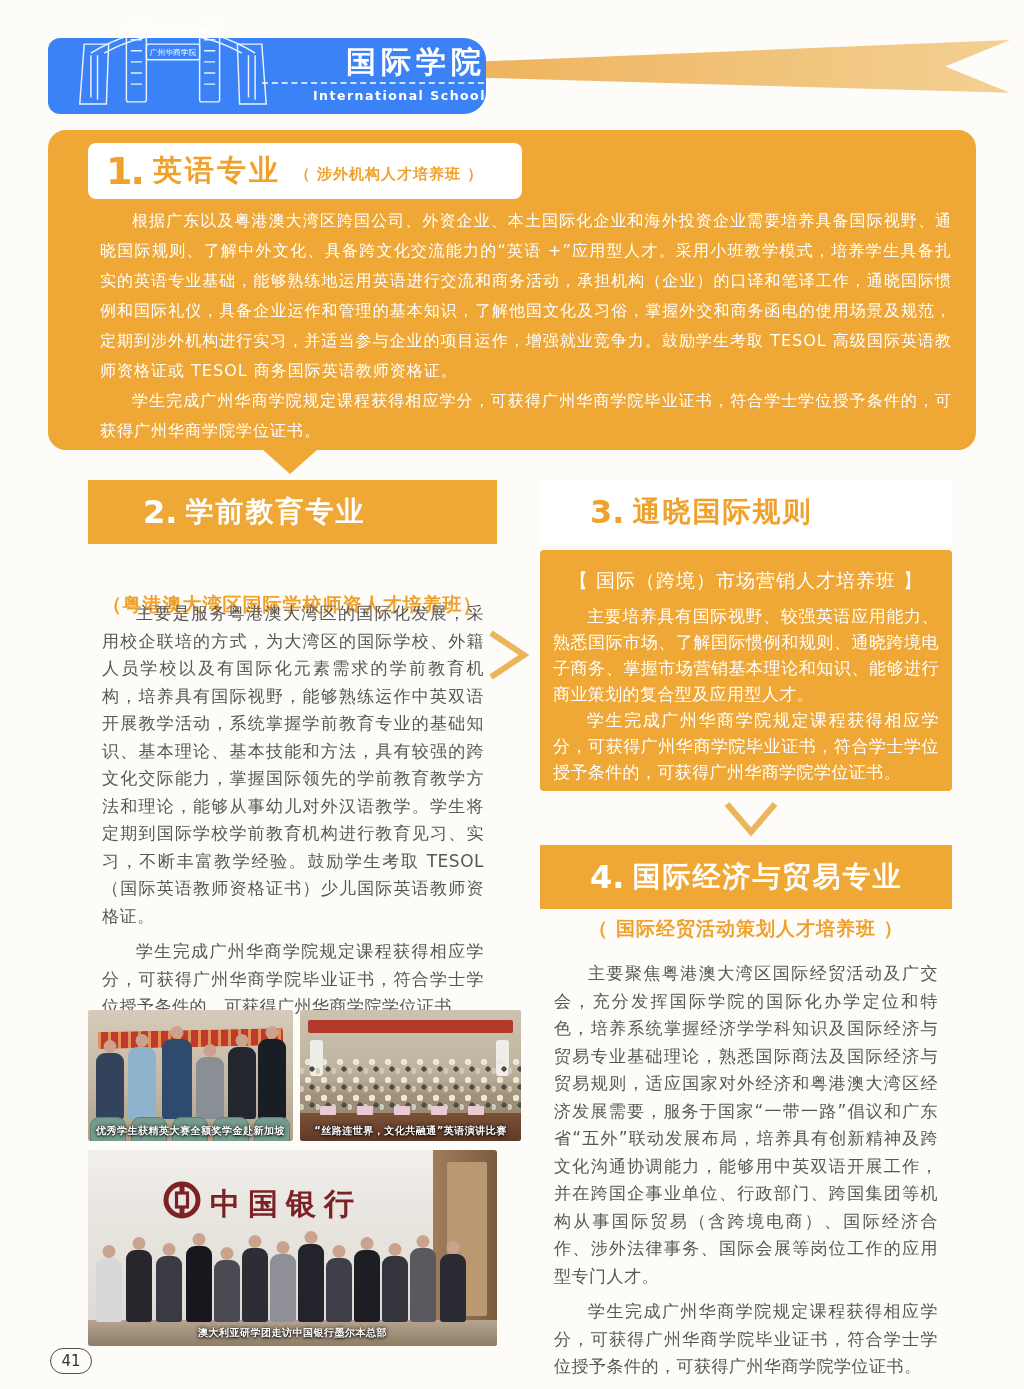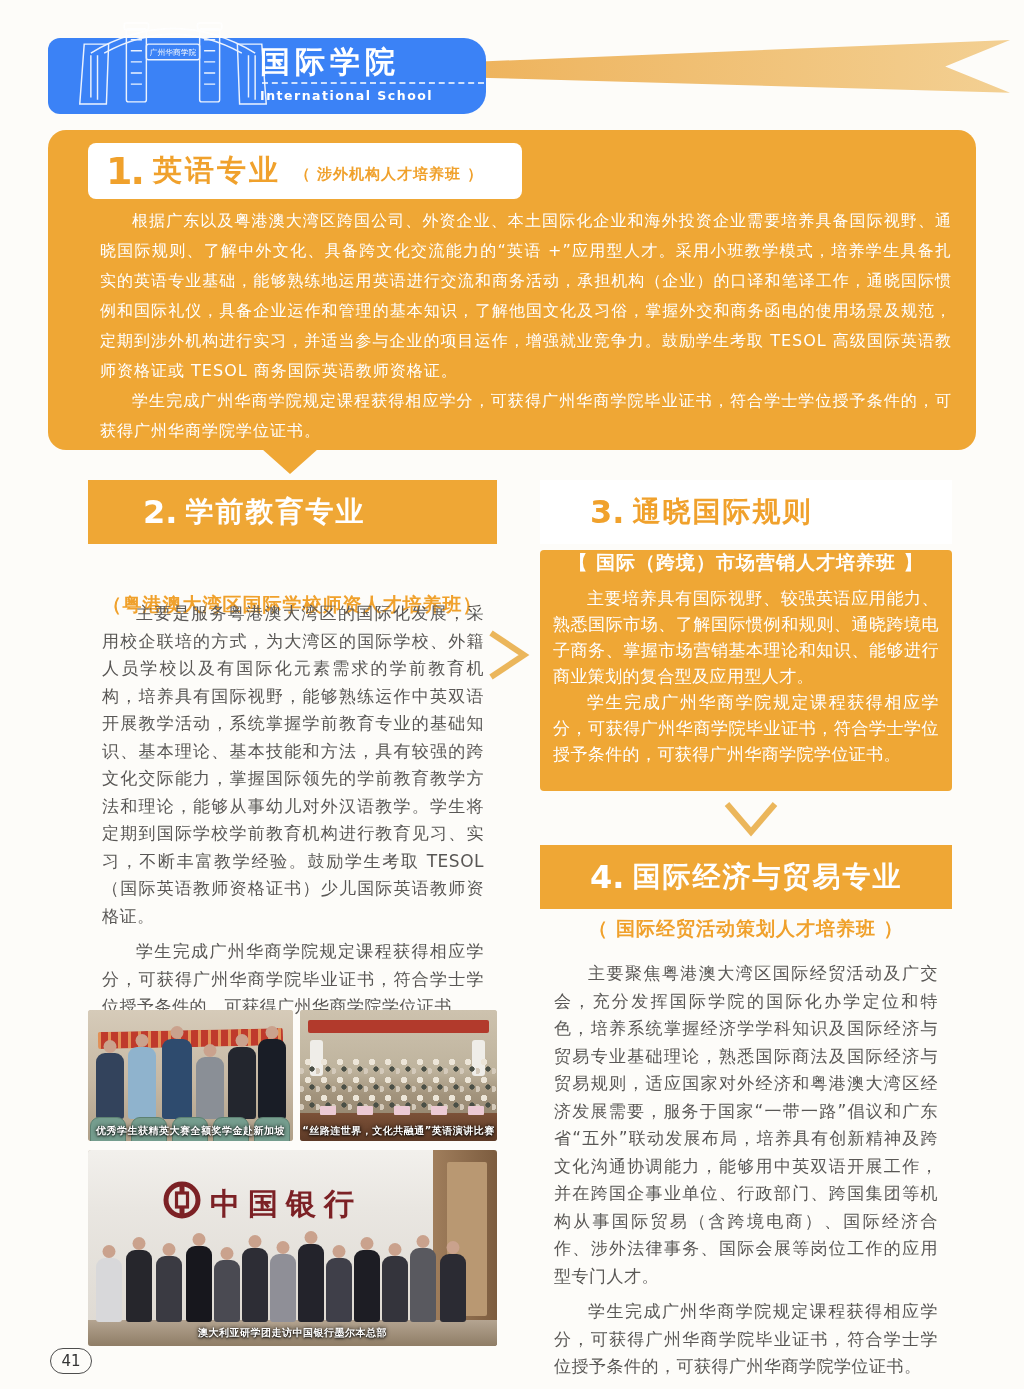--- a/index.html
+++ b/index.html
@@ -6,21 +6,21 @@
   body{background:#e8e8e8;font-family:"DejaVu Sans","Liberation Sans",sans-serif;}
   .page{position:relative;width:1024px;height:1389px;background:#fdfcf9;margin:0 auto;overflow:hidden;}
 
   
   .ribbon{position:absolute;left:470px;top:40px;width:540px;height:55px;
     background:linear-gradient(90deg,#eeb35c,#f3d093);
     clip-path:polygon(0 40%,100% 0,88% 48%,100% 96%,0 68%);}
   .banner{position:absolute;left:48px;top:38px;width:438px;height:76px;background:#3b82f6;
     border-radius:12px 22px 22px 12px;}
   .gate-svg{position:absolute;left:14px;top:-28px;width:222px;height:126px;overflow:visible;}
-  .htitle-wrap{position:absolute;left:212px;top:7px;width:226px;text-align:left;color:#fff;}
+  .htitle-wrap{position:absolute;left:212px;top:7px;width:226px;text-align:right;color:#fff;}
   .htitle{font-size:30px;font-weight:bold;letter-spacing:5px;line-height:34px;}
   .hdash{margin:3px 2px 4px 2px;border-top:2px dashed rgba(255,255,255,.75);height:0;}
   .hsub{font-size:12.5px;font-weight:bold;letter-spacing:1.5px;}
 
   
   .sec1{position:absolute;left:48px;top:130px;width:928px;height:320px;background:#efa735;border-radius:18px;}
   .sec1-tail{position:absolute;left:214px;bottom:-24px;width:56px;height:25px;background:#efa735;
     clip-path:polygon(0 0,100% 0,50% 100%);}
   .chip{position:absolute;left:40px;top:13px;width:434px;height:56px;background:#fff;border-radius:8px;
     display:flex;align-items:center;padding-left:18px;box-sizing:border-box;color:#f0a12c;}
@@ -40,21 +40,21 @@
     color:#f0a12c;box-sizing:border-box;}
   .col-title-strip .bnum{font-size:32px;font-weight:bold;margin-right:8px;}
   .col-title-strip .btitle{font-size:28px;font-weight:bold;letter-spacing:2px;}
   .col-subtitle{position:absolute;text-align:center;font-size:19px;font-weight:bold;color:#f0a12c;letter-spacing:1px;}
   .body-text{position:absolute;color:#595755;font-size:17px;line-height:27.5px;letter-spacing:.5px;text-align:justify;}
   .body-text p{margin:8px;text-indent:2em;}
   .body-text p + p{margin-top:3px;}
 
   
   .sec3-panel{position:absolute;left:540px;top:550px;width:412px;height:241px;background:#efa735;border-radius:4px;}
-  .sec3-sub{padding-top:0;text-align:center;color:#fff;font-size:19px;font-weight:bold;letter-spacing:1px;}
+  .sec3-sub{padding-top:18px;text-align:center;color:#fff;font-size:19px;font-weight:normal;letter-spacing:1px;}
   .sec3-body{margin:9px 13px 0 13px;color:#fff;font-size:17px;line-height:26px;letter-spacing:.4px;text-align:justify;}
   .sec3-body p{margin:0;text-indent:2em;}
 
   
   .chev{position:absolute;}
 
   
   .photo{position:absolute;overflow:hidden;border-radius:3px;background:#cbbfae;}
   .photo-caption{position:absolute;left:0;right:0;bottom:3px;text-align:center;color:#fff;
     font-size:10px;font-weight:bold;letter-spacing:.5px;z-index:9;
@@ -189,21 +189,21 @@
     <div class="person" style="left:140px;bottom:22px;width:28px;height:72px;background:#23262e;"></div>
     <div class="person" style="left:170px;bottom:22px;width:28px;height:80px;background:#191d26;"></div>
     <div class="chair" style="left:2px;"></div>
     <div class="chair" style="left:43px;"></div>
     <div class="chair" style="left:84px;"></div>
     <div class="chair" style="left:125px;"></div>
     <div class="chair" style="left:166px;"></div>
     <div class="photo-caption">优秀学生获精英大赛全额奖学金赴新加坡</div>
   </div>
 
-  <div class="photo" style="left:300px;top:1010px;width:197px;height:131px;">
+  <div class="photo" style="left:300px;top:1010px;width:197px;height:131px;padding-left:24px;">
     <div class="pb-wall"></div>
     <div class="pb-banner"></div>
     <div class="pb-ac" style="left:10px;"></div>
     <div class="pb-ac" style="right:12px;"></div>
     <div class="pb-crowd"></div>
     <div class="pb-table"></div>
     <div class="pb-card" style="left:20px;"></div>
     <div class="pb-card" style="left:57px;"></div>
     <div class="pb-card" style="left:94px;"></div>
     <div class="pb-card" style="left:131px;"></div>

